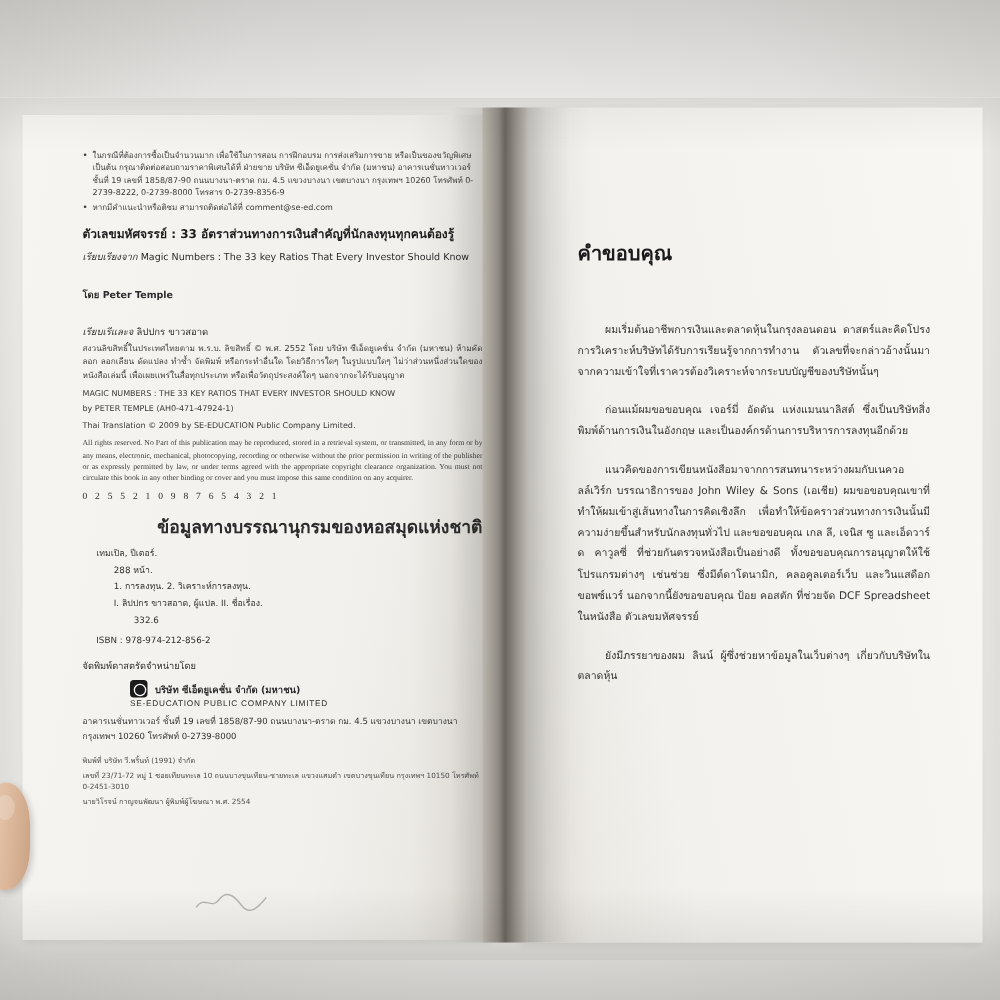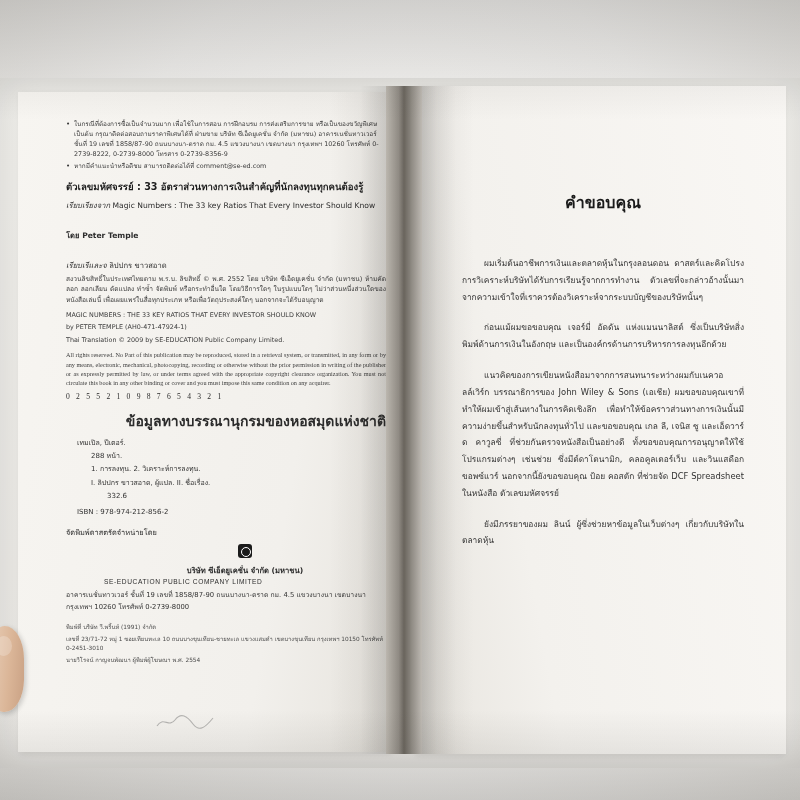--- a/index.html
+++ b/index.html
@@ -202,21 +202,20 @@
 
   .pub-head {
     font-size: 7.4px;
     margin: 8px 0 6px 0;
   }
   .logo-wrap {
     display: flex;
     align-items: center;
     gap: 6px;
     margin: 4px 0 2px 38px;
-    flex-direction: column;
   }
   .logo-mark {
     width: 14px;
     height: 14px;
     border-radius: 3px;
     background: #1b1b1b;
     position: relative;
   }
   .logo-mark::after {
     content: "";
@@ -262,21 +261,20 @@
   .rp-inner {
     position: absolute;
     left: 462px;
     top: 112px;
     width: 282px;
     color: #2b2b2b;
   }
   .rp-title {
     font-size: 16px;
     font-weight: bold;
-    text-align: center;
     margin: 0 0 40px 0;
     color: #1a1a1a;
   }
   .rp-para {
     font-size: 8.4px;
     line-height: 2.0;
     text-align: justify;
     margin: 0 0 14px 0;
     text-indent: 22px;
     color: #303030;

